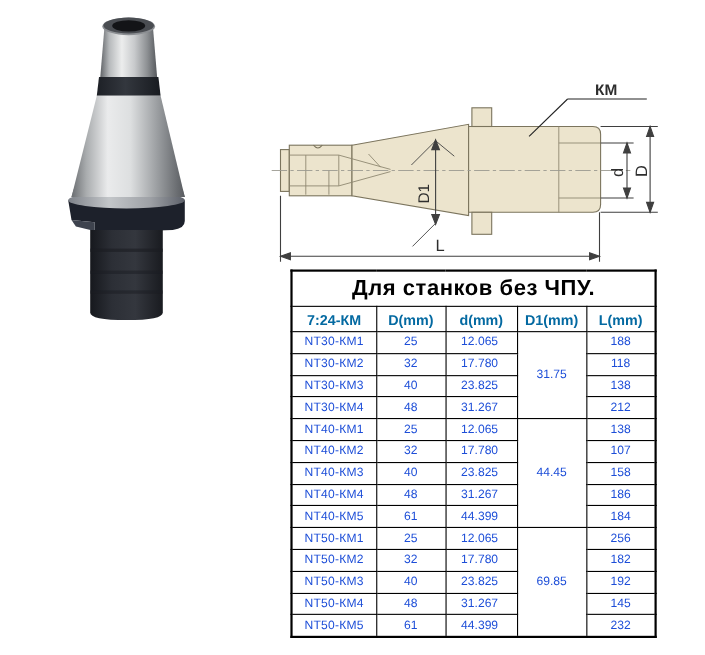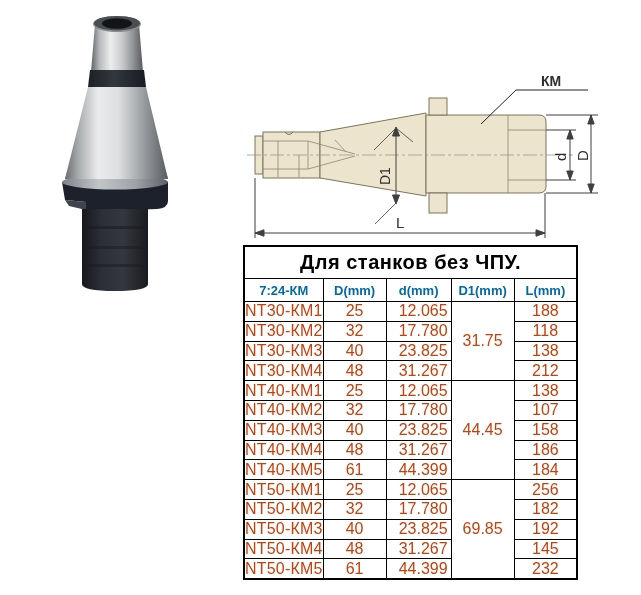--- a/index.html
+++ b/index.html
@@ -1,27 +1,27 @@
 <!DOCTYPE html>
 <html><head>
 <meta charset="utf-8">
 <style>
   html,body{margin:0;padding:0;background:#fff;}
   #page{position:relative;width:641px;height:595px;background:#fff;overflow:hidden;
         font-family:"Liberation Sans",sans-serif;color:#1f1f1f;}
   #photo-svg{position:absolute;left:5px;top:0;}
   #drawing-svg{position:absolute;left:243px;top:55px;}
-  #spec-table{position:absolute;left:243px;top:245px;border-collapse:collapse;
+  #spec-table{position:absolute;left:264px;top:245px;border-collapse:collapse;
               table-layout:fixed;border:2px solid #000;}
   #spec-table td,#spec-table th{border:1px solid #000;overflow:hidden;white-space:nowrap;}
   #spec-table .title-cell{height:29px;font-size:20px;font-weight:bold;text-align:center;
               color:#000;letter-spacing:0.5px;}
   #spec-table th{height:20px;font-size:13px;font-weight:bold;text-align:center;color:#0369a1;}
-  #spec-table tbody td{height:18.8px;font-size:16px;text-align:center;color:#c2410c;padding:0;}
-  #spec-table tbody td.c-d{text-align:right;padding-right:3px;}
+  #spec-table tbody td{height:18.8px;font-size:11px;text-align:center;color:#1d4ed8;padding:0;}
+  #spec-table tbody td.c-d{padding-right:3px;}
   #spec-table tbody td.c-model{letter-spacing:0.2px;}
   .dim-text{font-family:"Liberation Sans",sans-serif;fill:#2e2e2e;}
 </style>
 </head>
 <body>
 
 <div id="page">
 
   <svg id="photo-svg" width="210" height="295" viewBox="0 0 210 295">
     <defs>

